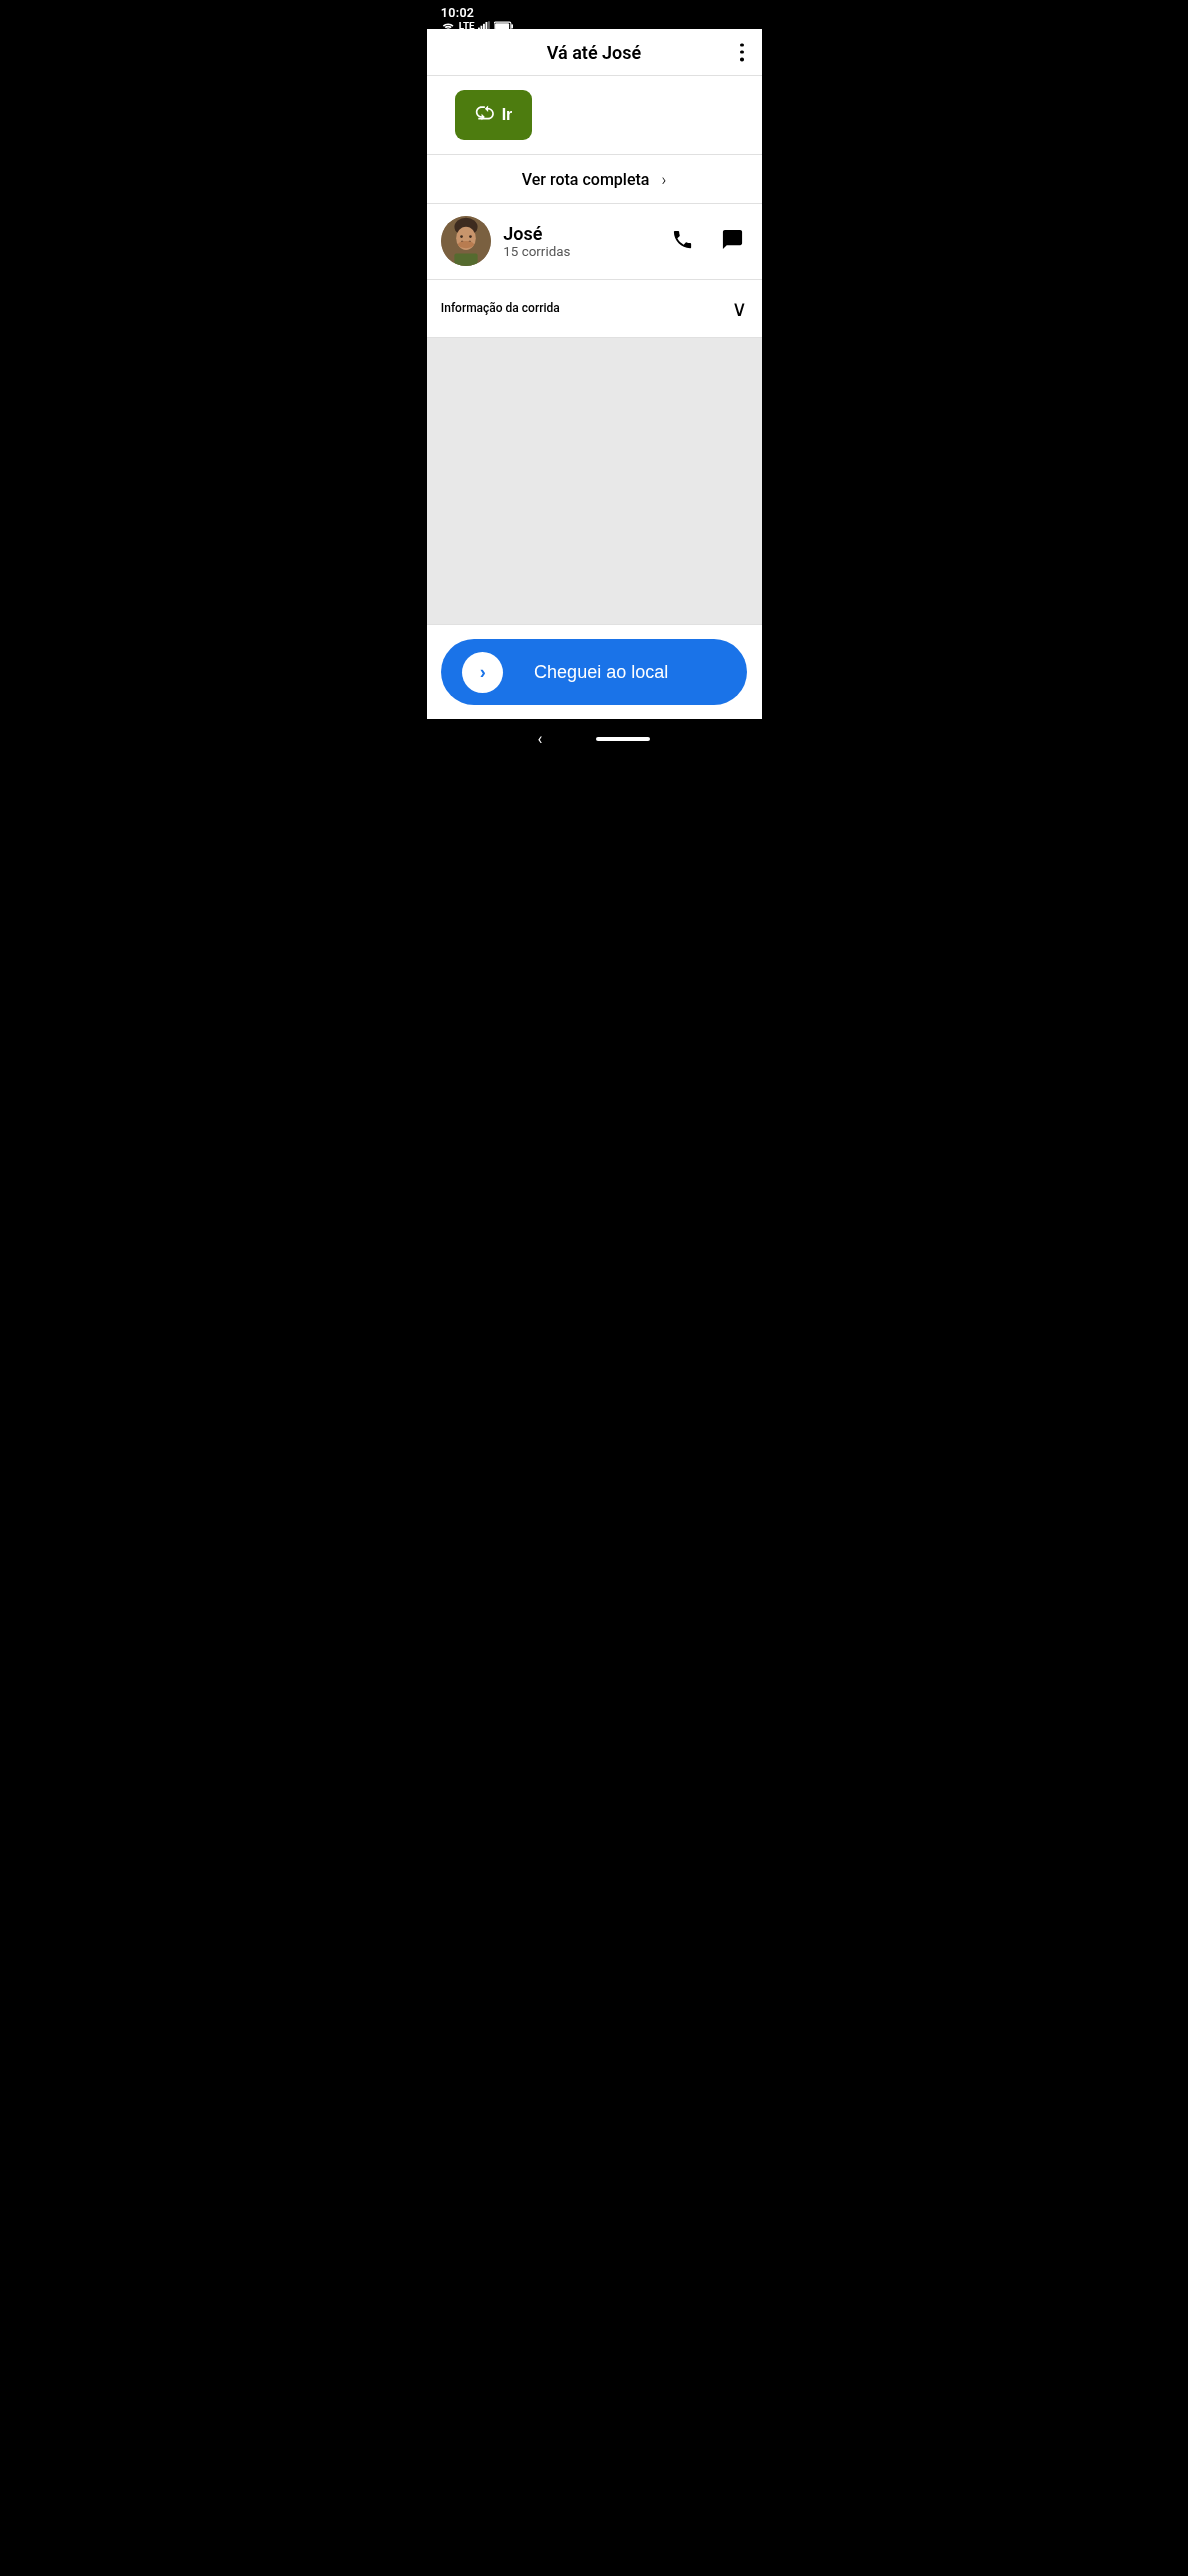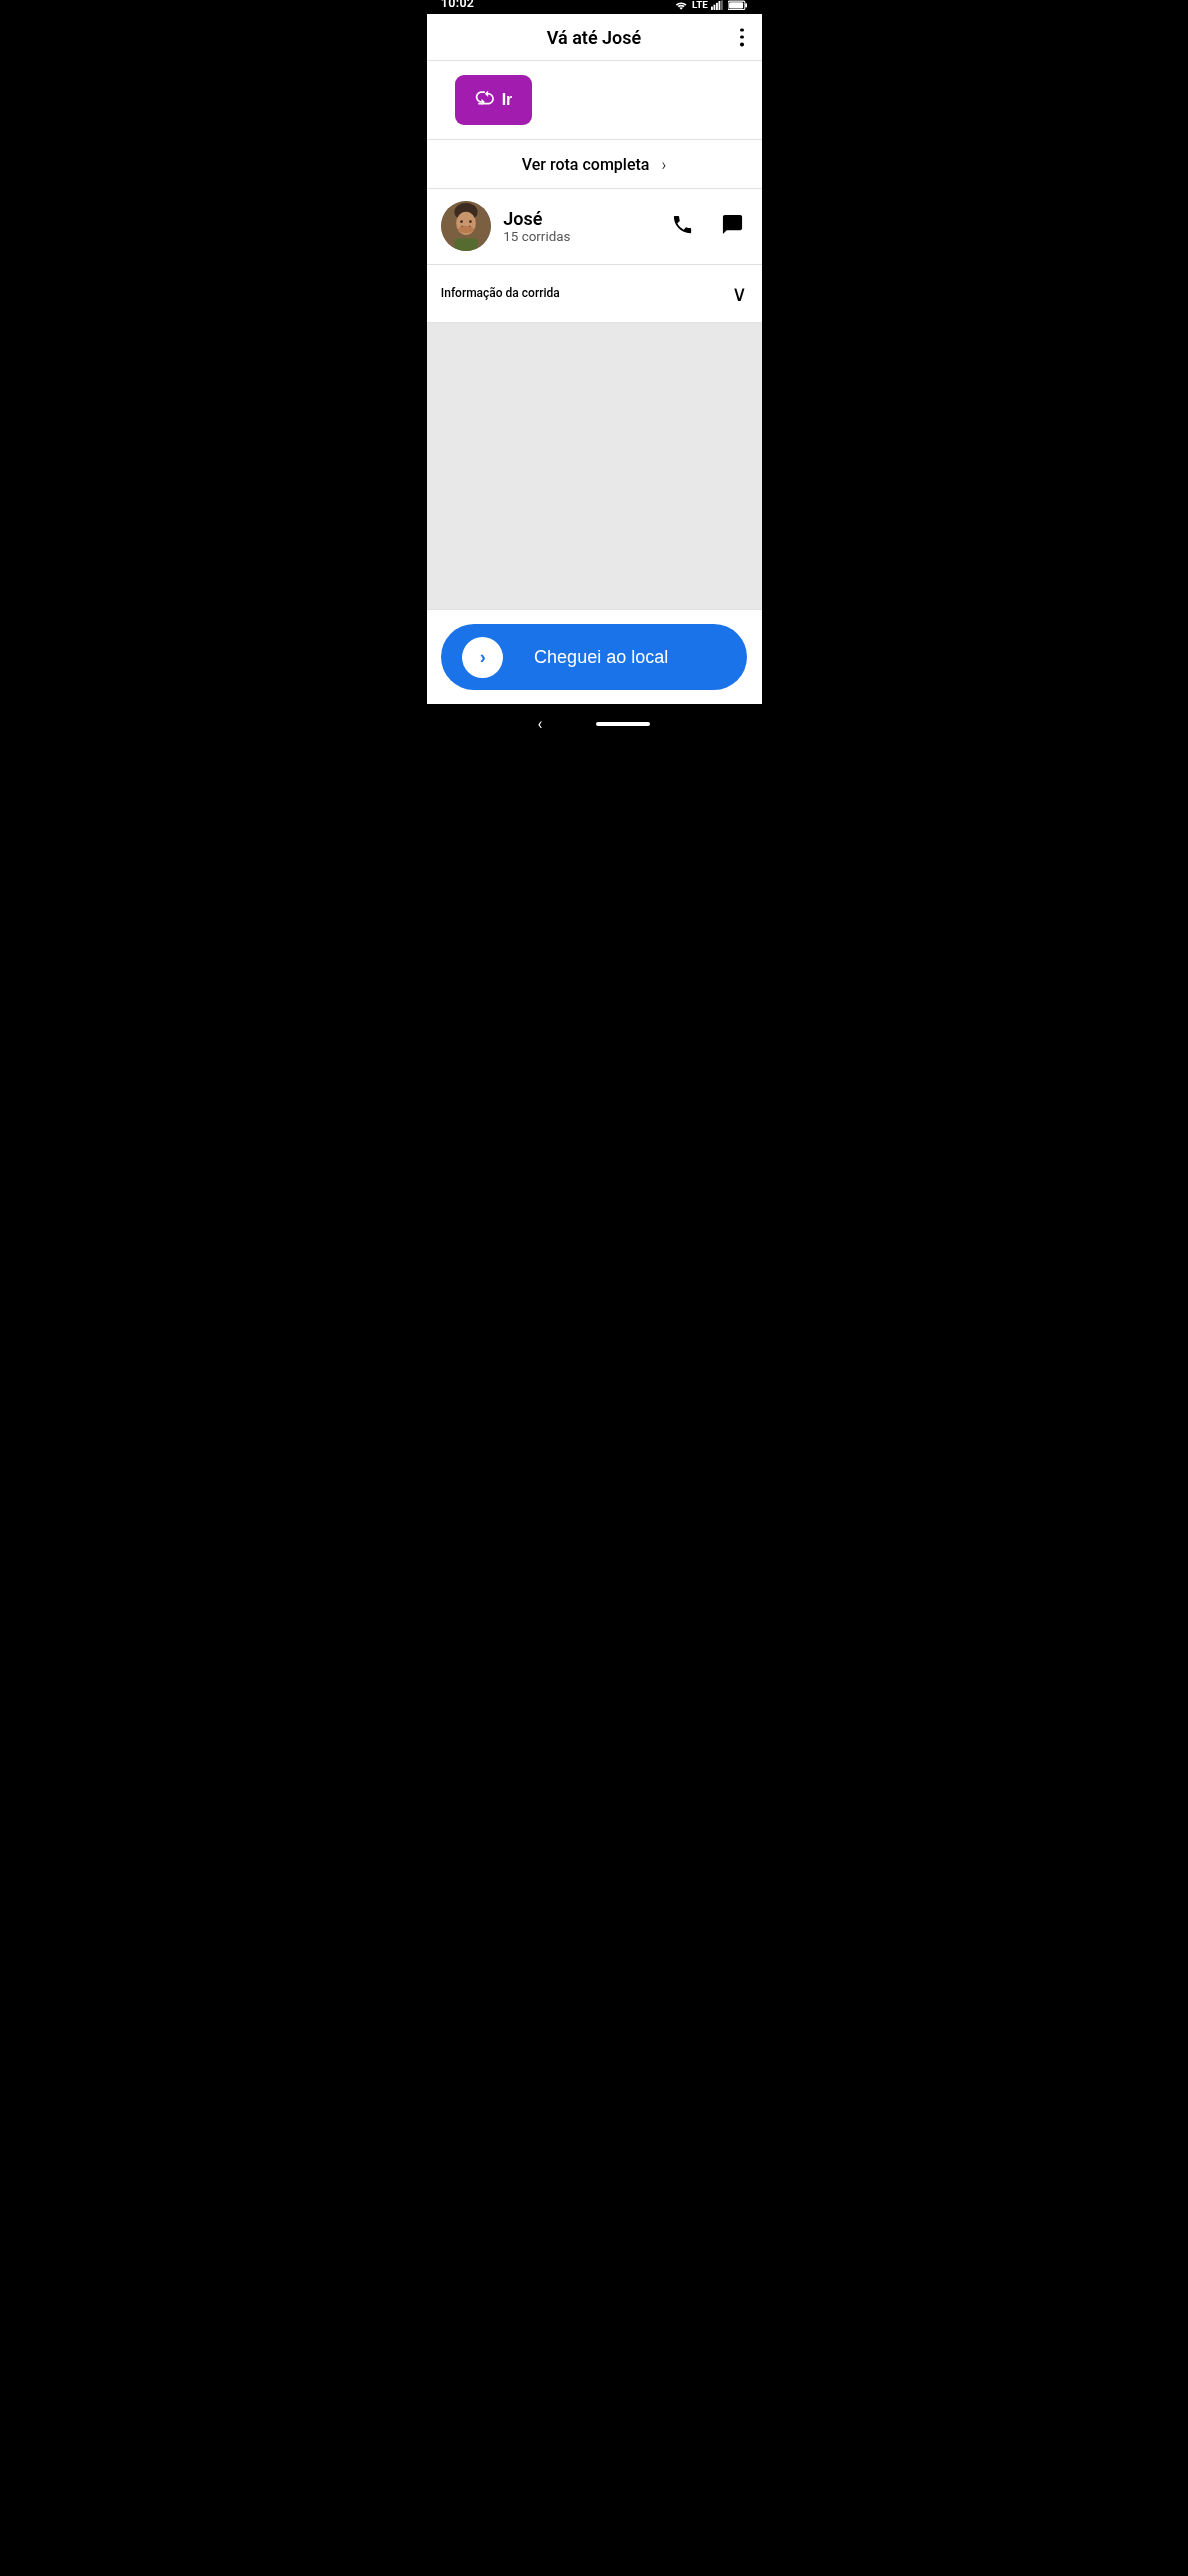--- a/index.html
+++ b/index.html
@@ -23,23 +23,24 @@
       position: relative;
       overflow: hidden;
     }
 
     
     .status-bar {
       background: #000;
       color: #fff;
       display: flex;
       justify-content: space-between;
-      align-items: flex-end;
+      align-items: flex-start;
       padding: 5.4px 14.3px 3.6px 14.3px;
-      height: 14px;
+      height: 29px;
+      flex-direction: column;
     }
 
     .status-time {
       font-size: 12.5px;
       font-weight: 600;
       letter-spacing: 0.3px;
     }
 
     .status-icons {
       display: flex;
@@ -116,21 +117,21 @@
       margin-bottom: 3.6px;
       line-height: 1.2;
     }
 
     .nav-landmark {
       font-size: 13.4px;
       color: #555;
     }
 
     .go-btn {
-      background: #a21caf;
+      background: #4d7c0f;
       color: white;
       border: none;
       border-radius: 9px;
       padding: 12.5px 19.7px;
       display: flex;
       align-items: center;
       gap: 7.2px;
       cursor: pointer;
       font-size: 16px;
       font-weight: 600;

